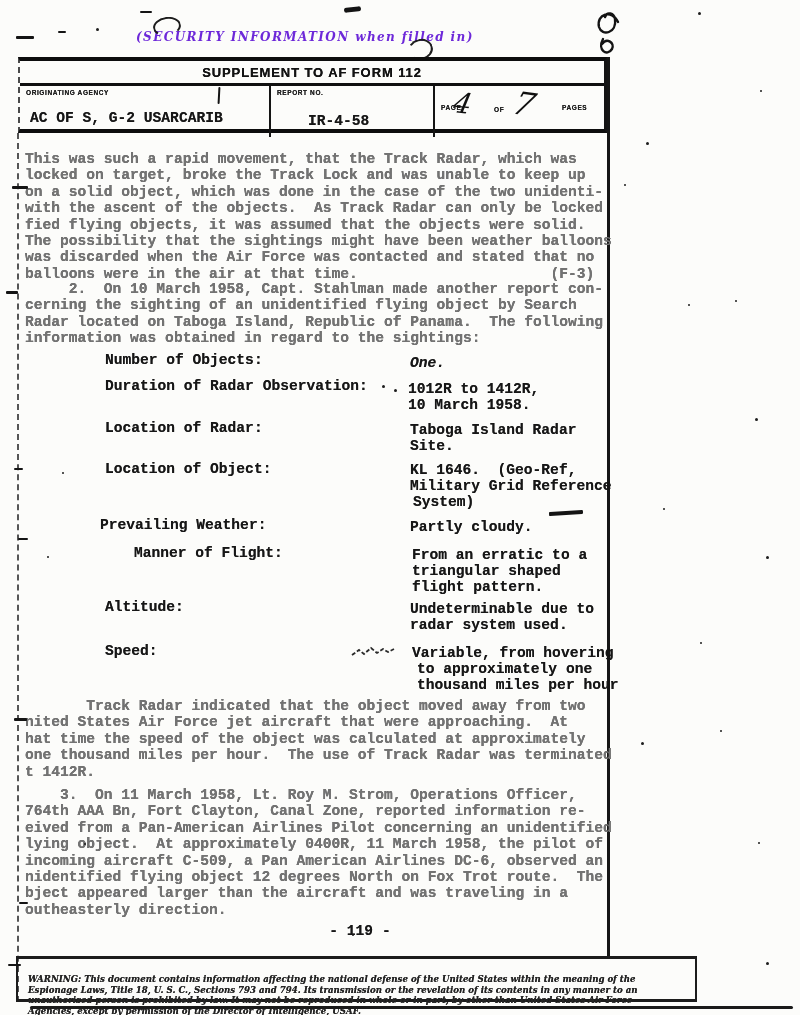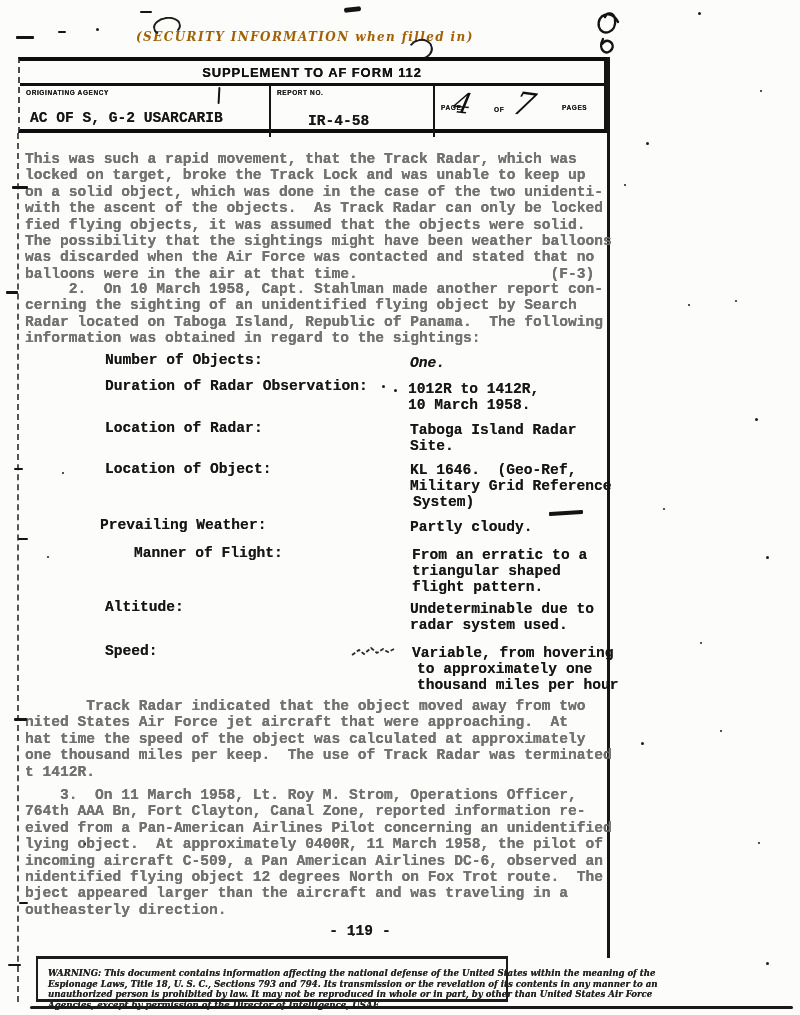--- a/index.html
+++ b/index.html
@@ -4,41 +4,41 @@
 <style>
   html,body{margin:0;padding:0;background:#ffffff;}
   .paper{position:relative;width:800px;height:1015px;background:#fcfcfa;overflow:hidden;
          font-family:"Liberation Mono",monospace;}
   .mono{position:absolute;white-space:pre;font:bold 14.6px/16.4px "Liberation Mono",monospace;
         color:#161616;text-shadow:0 0 .6px rgba(0,0,0,.65);}
   .para{position:absolute;}
   .para div{white-space:pre;font:bold 14.6px/16.4px "Liberation Mono",monospace;color:#737373;
         text-shadow:0 0 .6px rgba(0,0,0,.65);}
   .security-note{position:absolute;left:136px;top:30px;font:italic bold 12px "DejaVu Serif",serif;
-        letter-spacing:1.4px;color:#a16207;}
+        letter-spacing:1.4px;color:#6d28d9;}
   
   .form-box{position:absolute;left:18px;top:57px;width:589px;height:76px;
         border-top:4px solid #0d0d0d;border-right:3px solid #141414;border-bottom:4px solid #0d0d0d;
         border-left:2px dashed #4a4a4a;box-sizing:border-box;}
   .form-title-row{position:absolute;left:0;top:0;width:100%;height:22px;border-bottom:3px solid #101010;
         text-align:center;}
   .form-title{display:inline-block;margin-top:4px;font:bold 13px "Liberation Sans",sans-serif;
         letter-spacing:.9px;color:#131313;text-shadow:0 0 .5px #000;}
   .cell-label{position:absolute;font:bold 6.5px "Liberation Sans",sans-serif;letter-spacing:.6px;
         color:#222;text-shadow:0 0 .5px #333;}
   .cell-div{position:absolute;top:25px;width:2px;height:51px;background:#141414;}
   .hand-num{position:absolute;font:italic 28px "DejaVu Serif",serif;color:#101010;}
   
   .vline-right{position:absolute;left:607px;top:57px;width:3px;height:901px;background:#161616;}
   .vline-left{position:absolute;left:17px;top:133px;width:0;height:869px;border-left:2px dashed #555;}
   .bottom-rule{position:absolute;left:30px;top:1006px;width:763px;height:3px;background:#1a1a1a;border-radius:2px;}
   
   .page-number{position:absolute;left:100px;top:922px;width:520px;text-align:center;}
-  .warning-box{position:absolute;left:36px;top:956px;width:472px;height:46px;box-sizing:border-box;
-        border:2px solid #1c1c1c;border-top-width:3px;border-bottom-width:3px;padding:9px 6px 0 10px;}
+  .warning-box{position:absolute;left:16px;top:956px;width:681px;height:46px;box-sizing:border-box;
+        border:2px solid #1c1c1c;border-top-width:3px;border-bottom-width:3px;padding:15px 6px 0 10px;}
   .warning-box div{font:italic bold 8.6px/10.6px "DejaVu Serif",serif;color:#242424;white-space:nowrap;
         text-shadow:0 0 .4px #333;}
   
   .mark{position:absolute;background:#141414;border-radius:1px;}
   .speck{position:absolute;background:#1d1d1d;border-radius:50%;}
   .loop{position:absolute;border:2px solid #1c1c1c;border-radius:50%;background:transparent;}
 </style>
 </head>
 <body>
 
@@ -132,21 +132,21 @@
   <div class="mono" style="left:417px;top:661px;">to approximately one</div>
   <div class="mono" style="left:417px;top:677px;">thousand miles per hour</div>
   <svg style="position:absolute;left:350px;top:645px;" width="52" height="14" viewBox="0 0 52 14">
     <path d="M2 10 l7 -5 l5 4 l7 -6 l6 5 l6 -4 l5 3 l6 -3" stroke="#2a2a2a" stroke-width="1.8" fill="none" stroke-dasharray="4 2"></path>
   </svg>
 
   <div class="para" style="left:25px;top:698px;">
     <div>       Track Radar indicated that the object moved away from two</div>
     <div>nited States Air Force jet aircraft that were approaching.  At</div>
     <div>hat time the speed of the object was calculated at approximately</div>
-    <div>one thousand miles per keep.  The use of Track Radar was terminated</div>
+    <div>one thousand miles per hour.  The use of Track Radar was terminated</div>
     <div>t 1412R.</div>
   </div>
 
   <div class="para" style="left:25px;top:787px;">
     <div>    3.  On 11 March 1958, Lt. Roy M. Strom, Operations Officer,</div>
     <div>764th AAA Bn, Fort Clayton, Canal Zone, reported information re-</div>
     <div>eived from a Pan-American Airlines Pilot concerning an unidentified</div>
     <div>lying object.  At approximately 0400R, 11 March 1958, the pilot of</div>
     <div>incoming aircraft C-509, a Pan American Airlines DC-6, observed an</div>
     <div>nidentified flying object 12 degrees North on Fox Trot route.  The</div>

